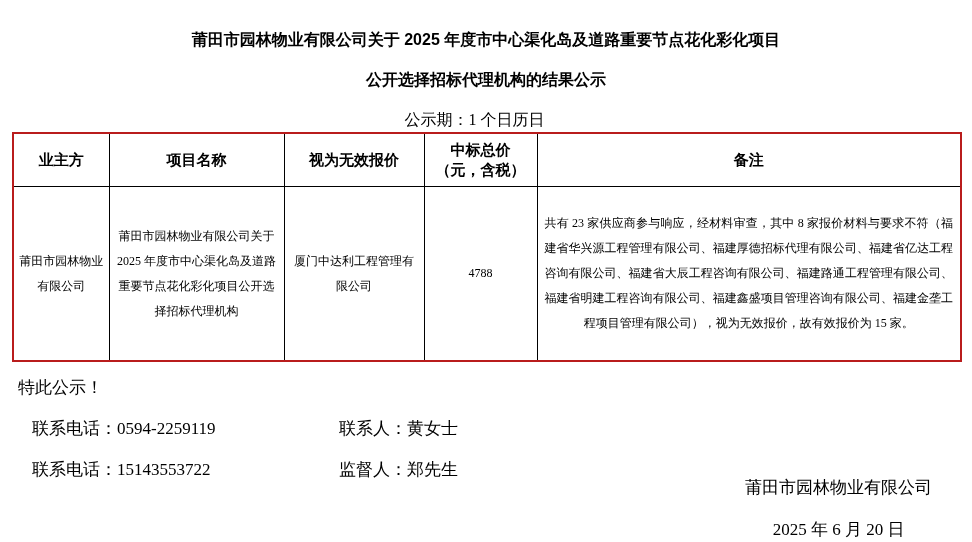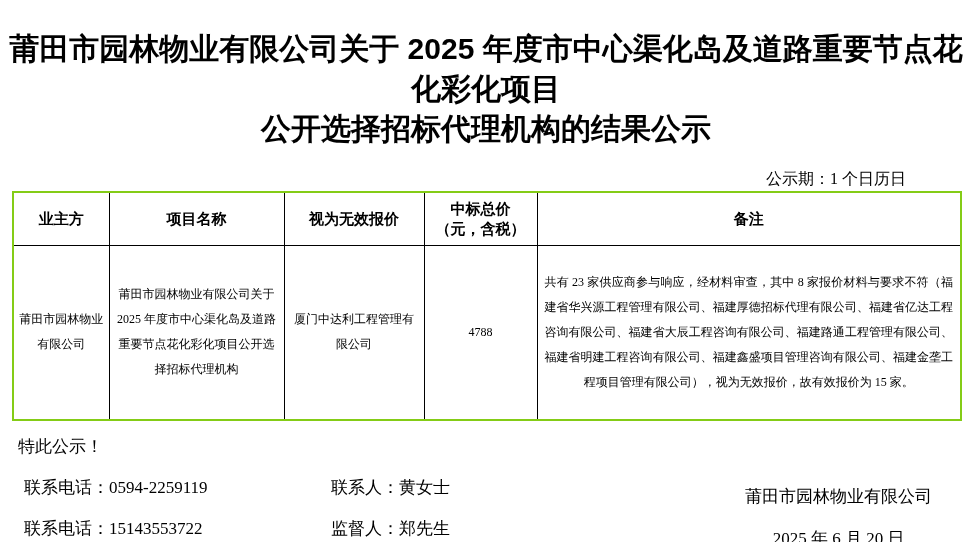--- a/index.html
+++ b/index.html
@@ -8,38 +8,38 @@
     background:#ffffff;color:#000000;
     font-family:"Liberation Serif", serif;
     position:relative;
   }
   .page{position:relative;width:972px;height:542px;}
   .title{
     padding-top:9px;
     text-align:center;
     font-family:"Liberation Sans", sans-serif;
     font-weight:700;
-    font-size:30px;
+    font-size:16px;
     line-height:40px;
   }
   .title-line{display:block;}
   .publicity{
     height:20px;
     font-size:16px;
     line-height:20px;
-    text-align:right;
+    text-align:center;
     padding-right:66px;
     padding-left:43px;
   }
   table.result-table{
     margin:2px 0 0 12px;
     width:948px;
     table-layout:fixed;
     border-collapse:collapse;
-    border:2px solid #84cc16;
+    border:2px solid #b91c1c;
   }
   .result-table th,.result-table td{
     border:1px solid #000;
     text-align:center;
     vertical-align:middle;
     padding:2px 4px;
     overflow:hidden;
   }
   .result-table th{
     font-size:15px;
@@ -57,21 +57,21 @@
     text-align:justify;
     text-align-last:center;
     padding:4px 7px;
   }
   .notice{
     margin:16px 0 12px 18px;
     font-size:17px;
     line-height:20px;
   }
   .contact-row{
-    margin:21px 0 0 24px;
+    margin:21px 0 0 32px;
     font-size:17px;
     line-height:20px;
   }
   .contact-first{display:inline-block;width:307px;}
   .signature{
     position:absolute;
     top:466px;
     right:40px;
     text-align:center;
     font-size:17px;

